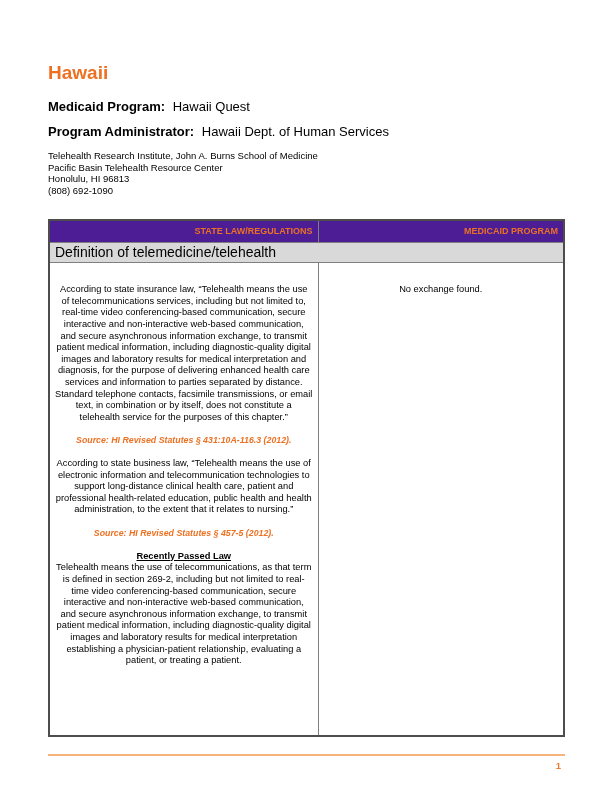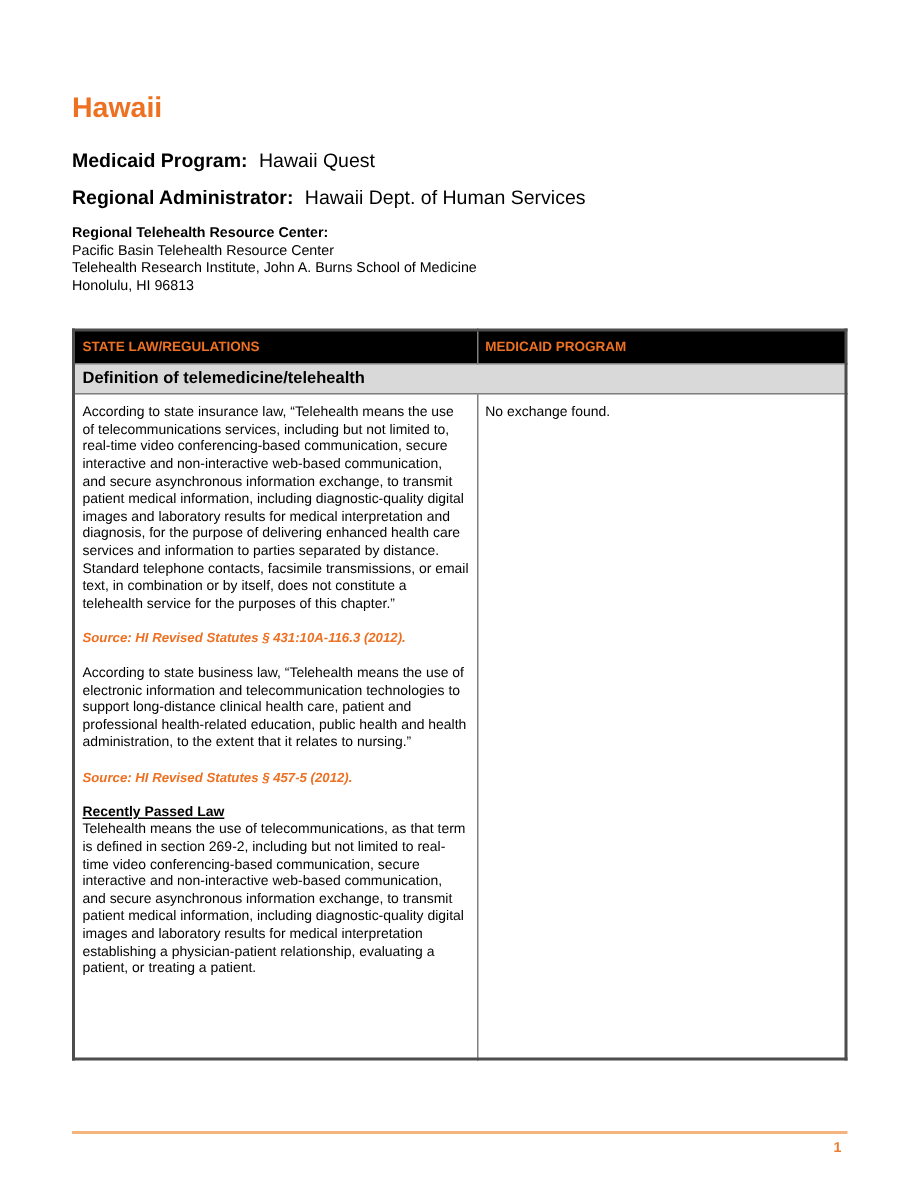--- a/index.html
+++ b/index.html
@@ -47,39 +47,40 @@
     border-collapse: collapse;
     table-layout: fixed;
     font-size: 9.3px;
     line-height: 11.6px;
   }
   table.law-table, table.law-table td, table.law-table th {
     border: 1px solid #7f7f7f;
   }
   table.law-table { border: 2px solid #4d4d4d; }
   th.col-head {
-    background: #000000;
+    background: #4c1d95;
     color: #ED7123;
     font-size: 9px;
     font-weight: bold;
-    text-align: left;
+    text-align: right;
     padding: 5px 5px 4px 5px;
     border-bottom: 2px solid #4d4d4d;
   }
   td.section {
     background: #D9D9D9;
-    font-weight: bold;
-    font-size: 11px;
+    font-weight: normal;
+    font-size: 14px;
     padding: 4px 5px;
   }
   tr.body-row td {
     vertical-align: top;
     height: 430px;
-    padding: 6px 5px;
+    padding: 21px 5px;
     background: #ffffff;
+    text-align: center;
   }
   tr.body-row p { margin: 0 0 11.6px 0; }
   tr.body-row p.last { margin-bottom: 0; }
   p.source {
     color: #ED7123;
     font-weight: bold;
     font-style: italic;
     font-size: 8.8px;
   }
   p.law-heading {
@@ -113,29 +114,29 @@
   <div class="content">
 
     <h1 class="title">Hawaii</h1>
 
     <p class="label-line">
       <span class="lbl">Medicaid Program:</span>
       <span class="val">Hawaii Quest</span>
     </p>
 
     <p class="label-line">
-      <span class="lbl">Regional Administrator:</span>
+      <span class="lbl">Program Administrator:</span>
       <span class="val">Hawaii Dept. of Human Services</span>
     </p>
 
     <div class="rtrc">
-      <p class="lbl">Regional Telehealth Resource Center:</p>
+      <p>Telehealth Research Institute, John A. Burns School of Medicine</p>
       <p>Pacific Basin Telehealth Resource Center</p>
-      <p>Telehealth Research Institute, John A. Burns School of Medicine</p>
       <p>Honolulu, HI 96813</p>
+      <p>(808) 692-1090</p>
     </div>
 
     <table class="law-table">
       <thead>
         <tr>
           <th class="col-head" style="width:50%">STATE LAW/REGULATIONS</th>
           <th class="col-head">MEDICAID PROGRAM</th>
         </tr>
       </thead>
       <tbody>

